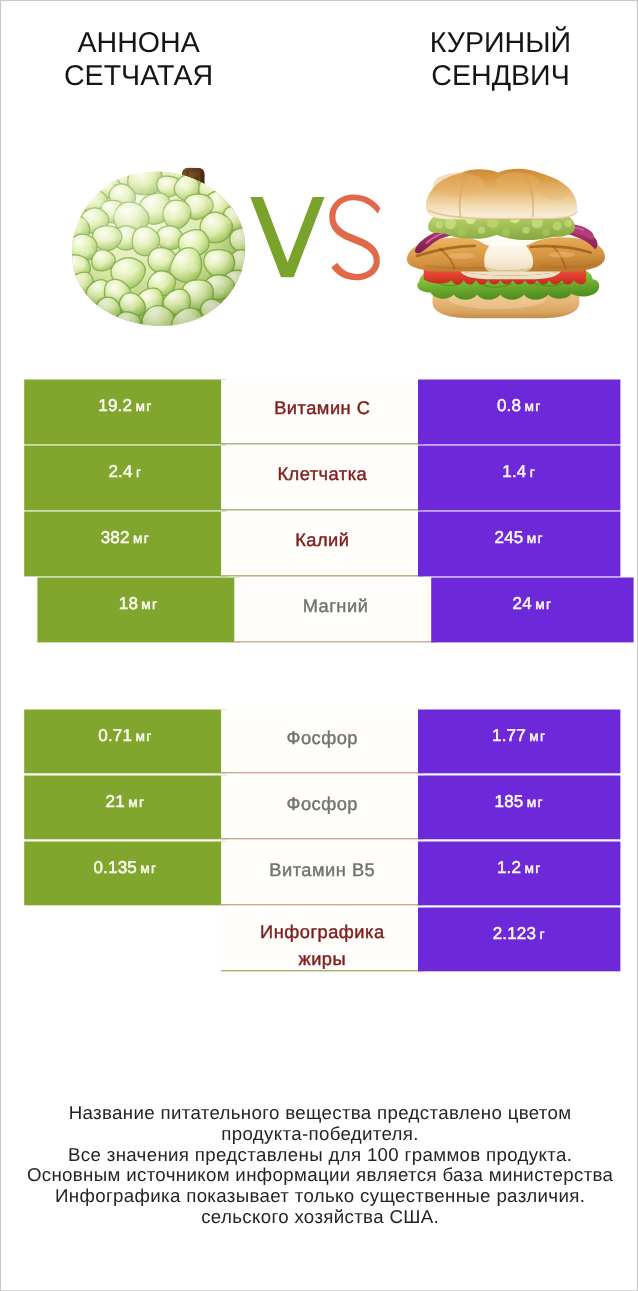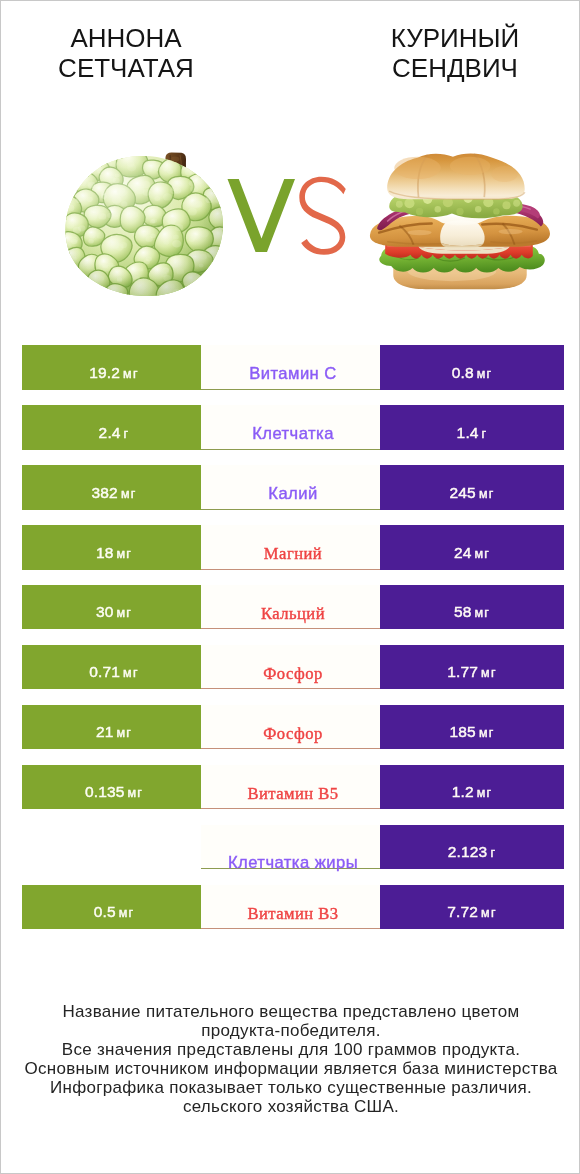--- a/index.html
+++ b/index.html
@@ -17,32 +17,32 @@
 
   
   .fruit{position:absolute;left:63px;top:151px;width:161px;height:145px;}
   .sandwich{position:absolute;left:368px;top:149px;width:182px;height:145px;}
   .vs{position:absolute;left:224px;top:175px;width:125px;height:80px;}
   .vs .srv{position:absolute;width:1px;height:1px;overflow:hidden;clip:rect(0 0 0 0);opacity:0;}
 
   
   .table{position:absolute;left:21px;top:344.2px;width:537px;height:600px;}
   .row{position:absolute;left:0;width:537px;}
-  .cell{position:absolute;box-sizing:border-box;display:flex;align-items:flex-end;
-        justify-content:center;text-align:center;width:184px;top:0;bottom:14px;}
+  .cell{position:absolute;box-sizing:border-box;display:flex;align-items:center;
+        justify-content:center;text-align:center;width:184px;top:0;bottom:0;}
   .c-left{left:0;background:#81a62e;color:#fdfdf4;padding-bottom:8px;}
-  .c-right{left:358px;background:#4c1d95;color:#fffaf6;padding-bottom:8px;}
+  .c-right{left:358px;background:#6d28d9;color:#fffaf6;padding-bottom:8px;}
   .c-mid{left:179px;background:#fffefa;}
   .c-mid .lbl{position:relative;top:-3px;}
   .c-mid.two .lbl{top:6px;}
   .val{font-size:15.5px;font-weight:400;letter-spacing:0.15px;white-space:nowrap;-webkit-text-stroke:0.45px currentColor;}
   .val .u{font-size:12.5px;margin-left:3px;letter-spacing:1.2px;}
   .lbl{font-size:16.6px;font-weight:400;line-height:23.5px;letter-spacing:0.45px;max-width:138px;-webkit-text-stroke:0.4px currentColor;}
-  .green-txt{color:#8b5cf6;}
-  .orange-txt{color:#ef4444;font-family:Liberation Serif, serif;}
+  .green-txt{color:#7f1d1d;}
+  .orange-txt{color:#737373;}
 
   
   .footer{position:absolute;left:0;top:1001px;width:580px;text-align:center;
           font-size:17px;line-height:19.1px;color:#242424;letter-spacing:0.3px;}
   .footer p{margin:0;}
 </style>
 </head>
 <body>
 
 <div class="page">
@@ -457,41 +457,32 @@
         <div class="cell c-left">
           <span class="val">382<span class="u">мг</span></span>
         </div>
         <div class="cell c-mid" style="border-bottom: 1px solid rgb(141, 155, 79);">
           <span class="lbl green-txt">Калий</span>
         </div>
         <div class="cell c-right">
           <span class="val">245<span class="u">мг</span></span>
         </div>
       </div>
-      <div class="row" style="top: 179.94px; height: 58.38px;">
+      <div class="row" style="top: 179.94px; height: 58.38px; margin-left: 12px;">
         <div class="cell c-left">
           <span class="val">18<span class="u">мг</span></span>
         </div>
         <div class="cell c-mid" style="border-bottom: 1px solid rgb(197, 144, 122);">
           <span class="lbl orange-txt">Магний</span>
         </div>
         <div class="cell c-right">
           <span class="val">24<span class="u">мг</span></span>
         </div>
       </div>
       <div class="row" style="top: 239.92px; height: 58.38px;">
-        <div class="cell c-left">
-          <span class="val">30<span class="u">мг</span></span>
-        </div>
-        <div class="cell c-mid" style="border-bottom: 1px solid rgb(197, 144, 122);">
-          <span class="lbl orange-txt">Кальций</span>
-        </div>
-        <div class="cell c-right">
-          <span class="val">58<span class="u">мг</span></span>
-        </div>
       </div>
       <div class="row" style="top: 299.9px; height: 58.38px;">
         <div class="cell c-left">
           <span class="val">0.71<span class="u">мг</span></span>
         </div>
         <div class="cell c-mid" style="border-bottom: 1px solid rgb(197, 144, 122);">
           <span class="lbl orange-txt">Фосфор</span>
         </div>
         <div class="cell c-right">
           <span class="val">1.77<span class="u">мг</span></span>
@@ -514,35 +505,24 @@
         </div>
         <div class="cell c-mid" style="border-bottom: 1px solid rgb(197, 144, 122);">
           <span class="lbl orange-txt">Витамин B5</span>
         </div>
         <div class="cell c-right">
           <span class="val">1.2<span class="u">мг</span></span>
         </div>
       </div>
       <div class="row" style="top: 479.84px; height: 58.38px;">
         <div class="cell c-mid two" style="border-bottom: 1px solid rgb(141, 155, 79);">
-          <span class="lbl green-txt">Клетчатка жиры</span>
+          <span class="lbl green-txt">Инфографика жиры</span>
         </div>
         <div class="cell c-right">
           <span class="val">2.123<span class="u">г</span></span>
-        </div>
-      </div>
-      <div class="row" style="top: 539.82px; height: 58.38px;">
-        <div class="cell c-left">
-          <span class="val">0.5<span class="u">мг</span></span>
-        </div>
-        <div class="cell c-mid" style="border-bottom: 1px solid rgb(197, 144, 122);">
-          <span class="lbl orange-txt">Витамин B3</span>
-        </div>
-        <div class="cell c-right">
-          <span class="val">7.72<span class="u">мг</span></span>
         </div>
       </div>
     </div>
 
   <div class="footer">
     <p>Название питательного вещества представлено цветом</p>
     <p>продукта-победителя.</p>
     <p>Все значения представлены для 100 граммов продукта.</p>
     <p>Основным источником информации является база министерства</p>
     <p>Инфографика показывает только существенные различия.</p>

